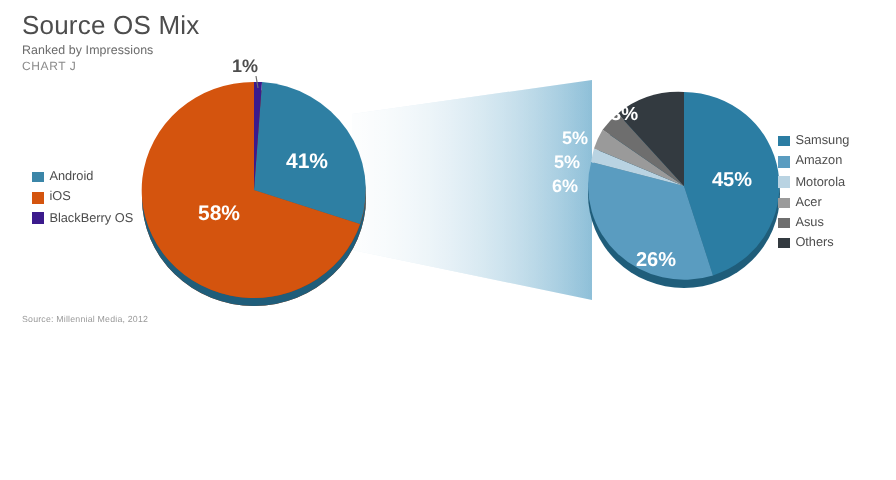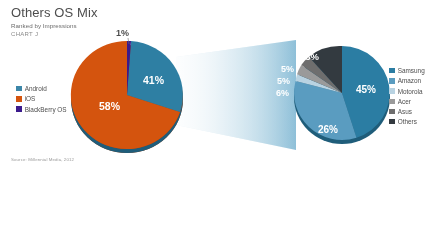--- a/index.html
+++ b/index.html
@@ -115,21 +115,21 @@
     bottom: 0;
     width: 448px;
     height: 5px;
     background: #ffffff;
   }
 </style>
 </head>
 <body>
 
 <div id="title-block">
-  <div id="chart-title">Others OS Mix</div>
+  <div id="chart-title">Source OS Mix</div>
   <div id="chart-subtitle">Ranked by Impressions</div>
   <div id="chart-number">CHART J</div>
 </div>
 
 <div id="chart-stage">
   <svg width="448" height="183" viewBox="0 0 448 183" xmlns="http://www.w3.org/2000/svg">
     <defs>
       <linearGradient id="connectorGrad" x1="0" y1="0" x2="1" y2="0">
         <stop offset="0%" stop-color="#bcd9e8" stop-opacity="0.25"></stop>
         <stop offset="45%" stop-color="#a9cfe2" stop-opacity="0.65"></stop>

